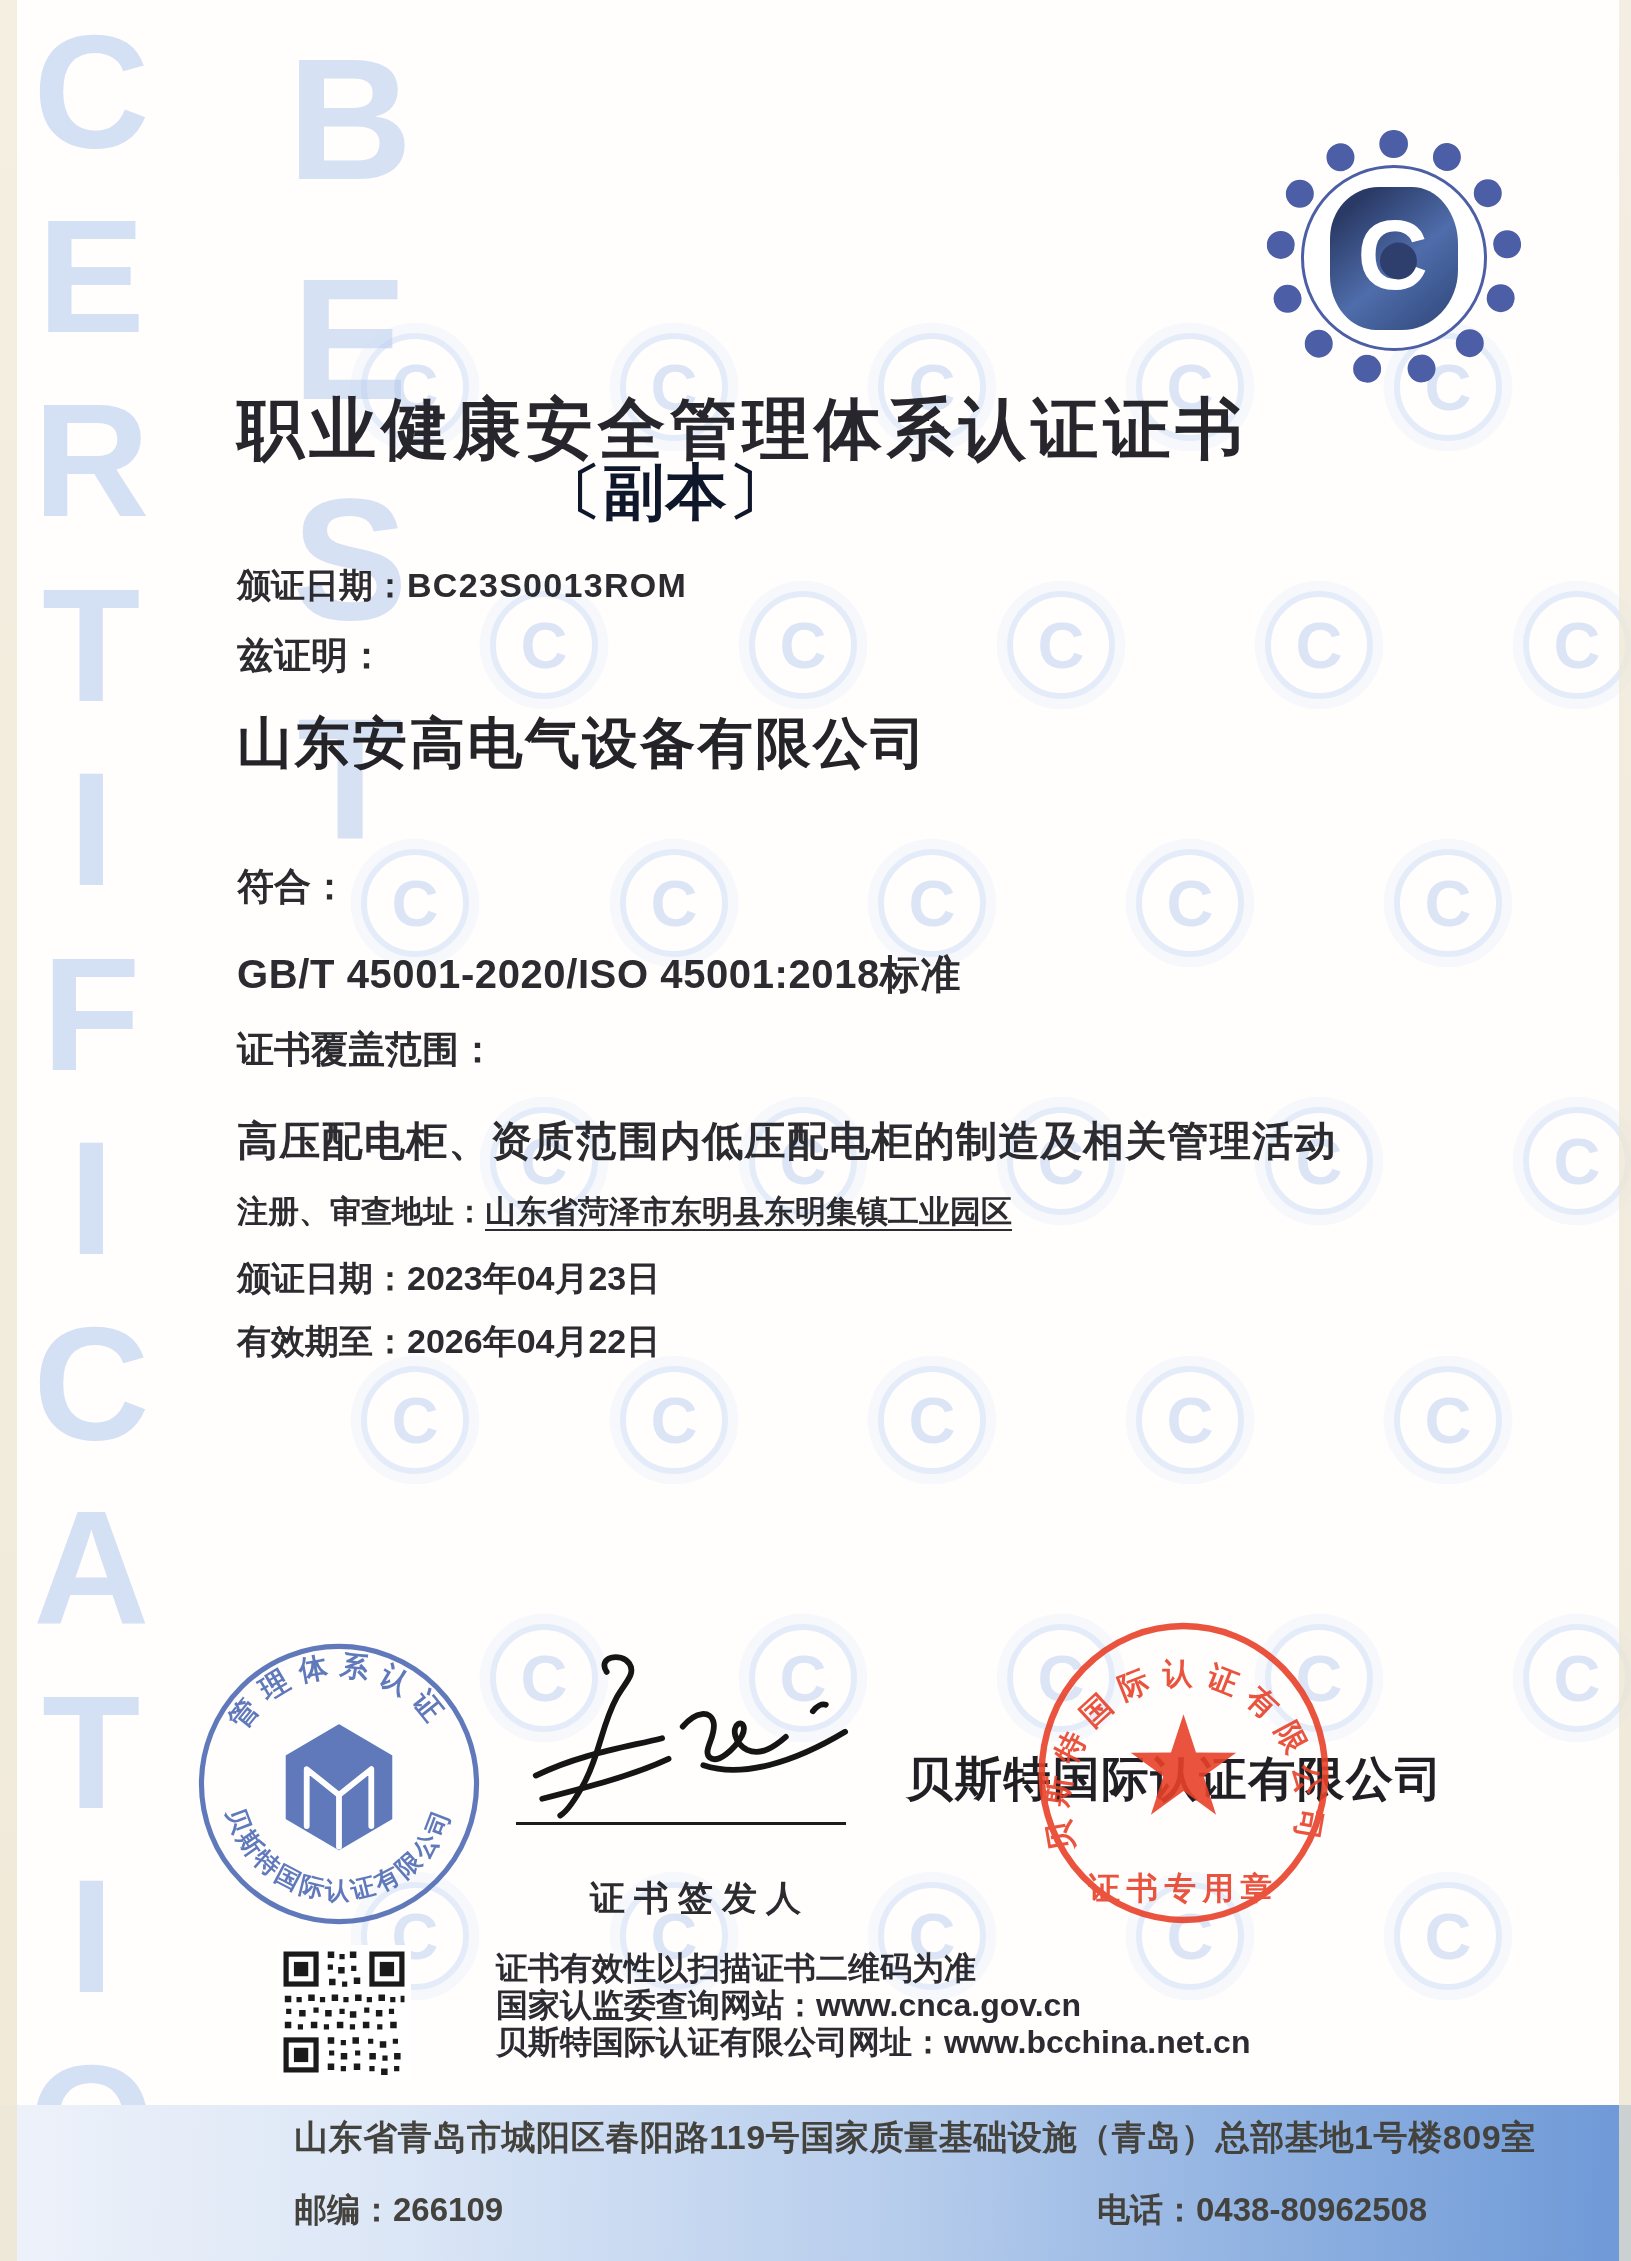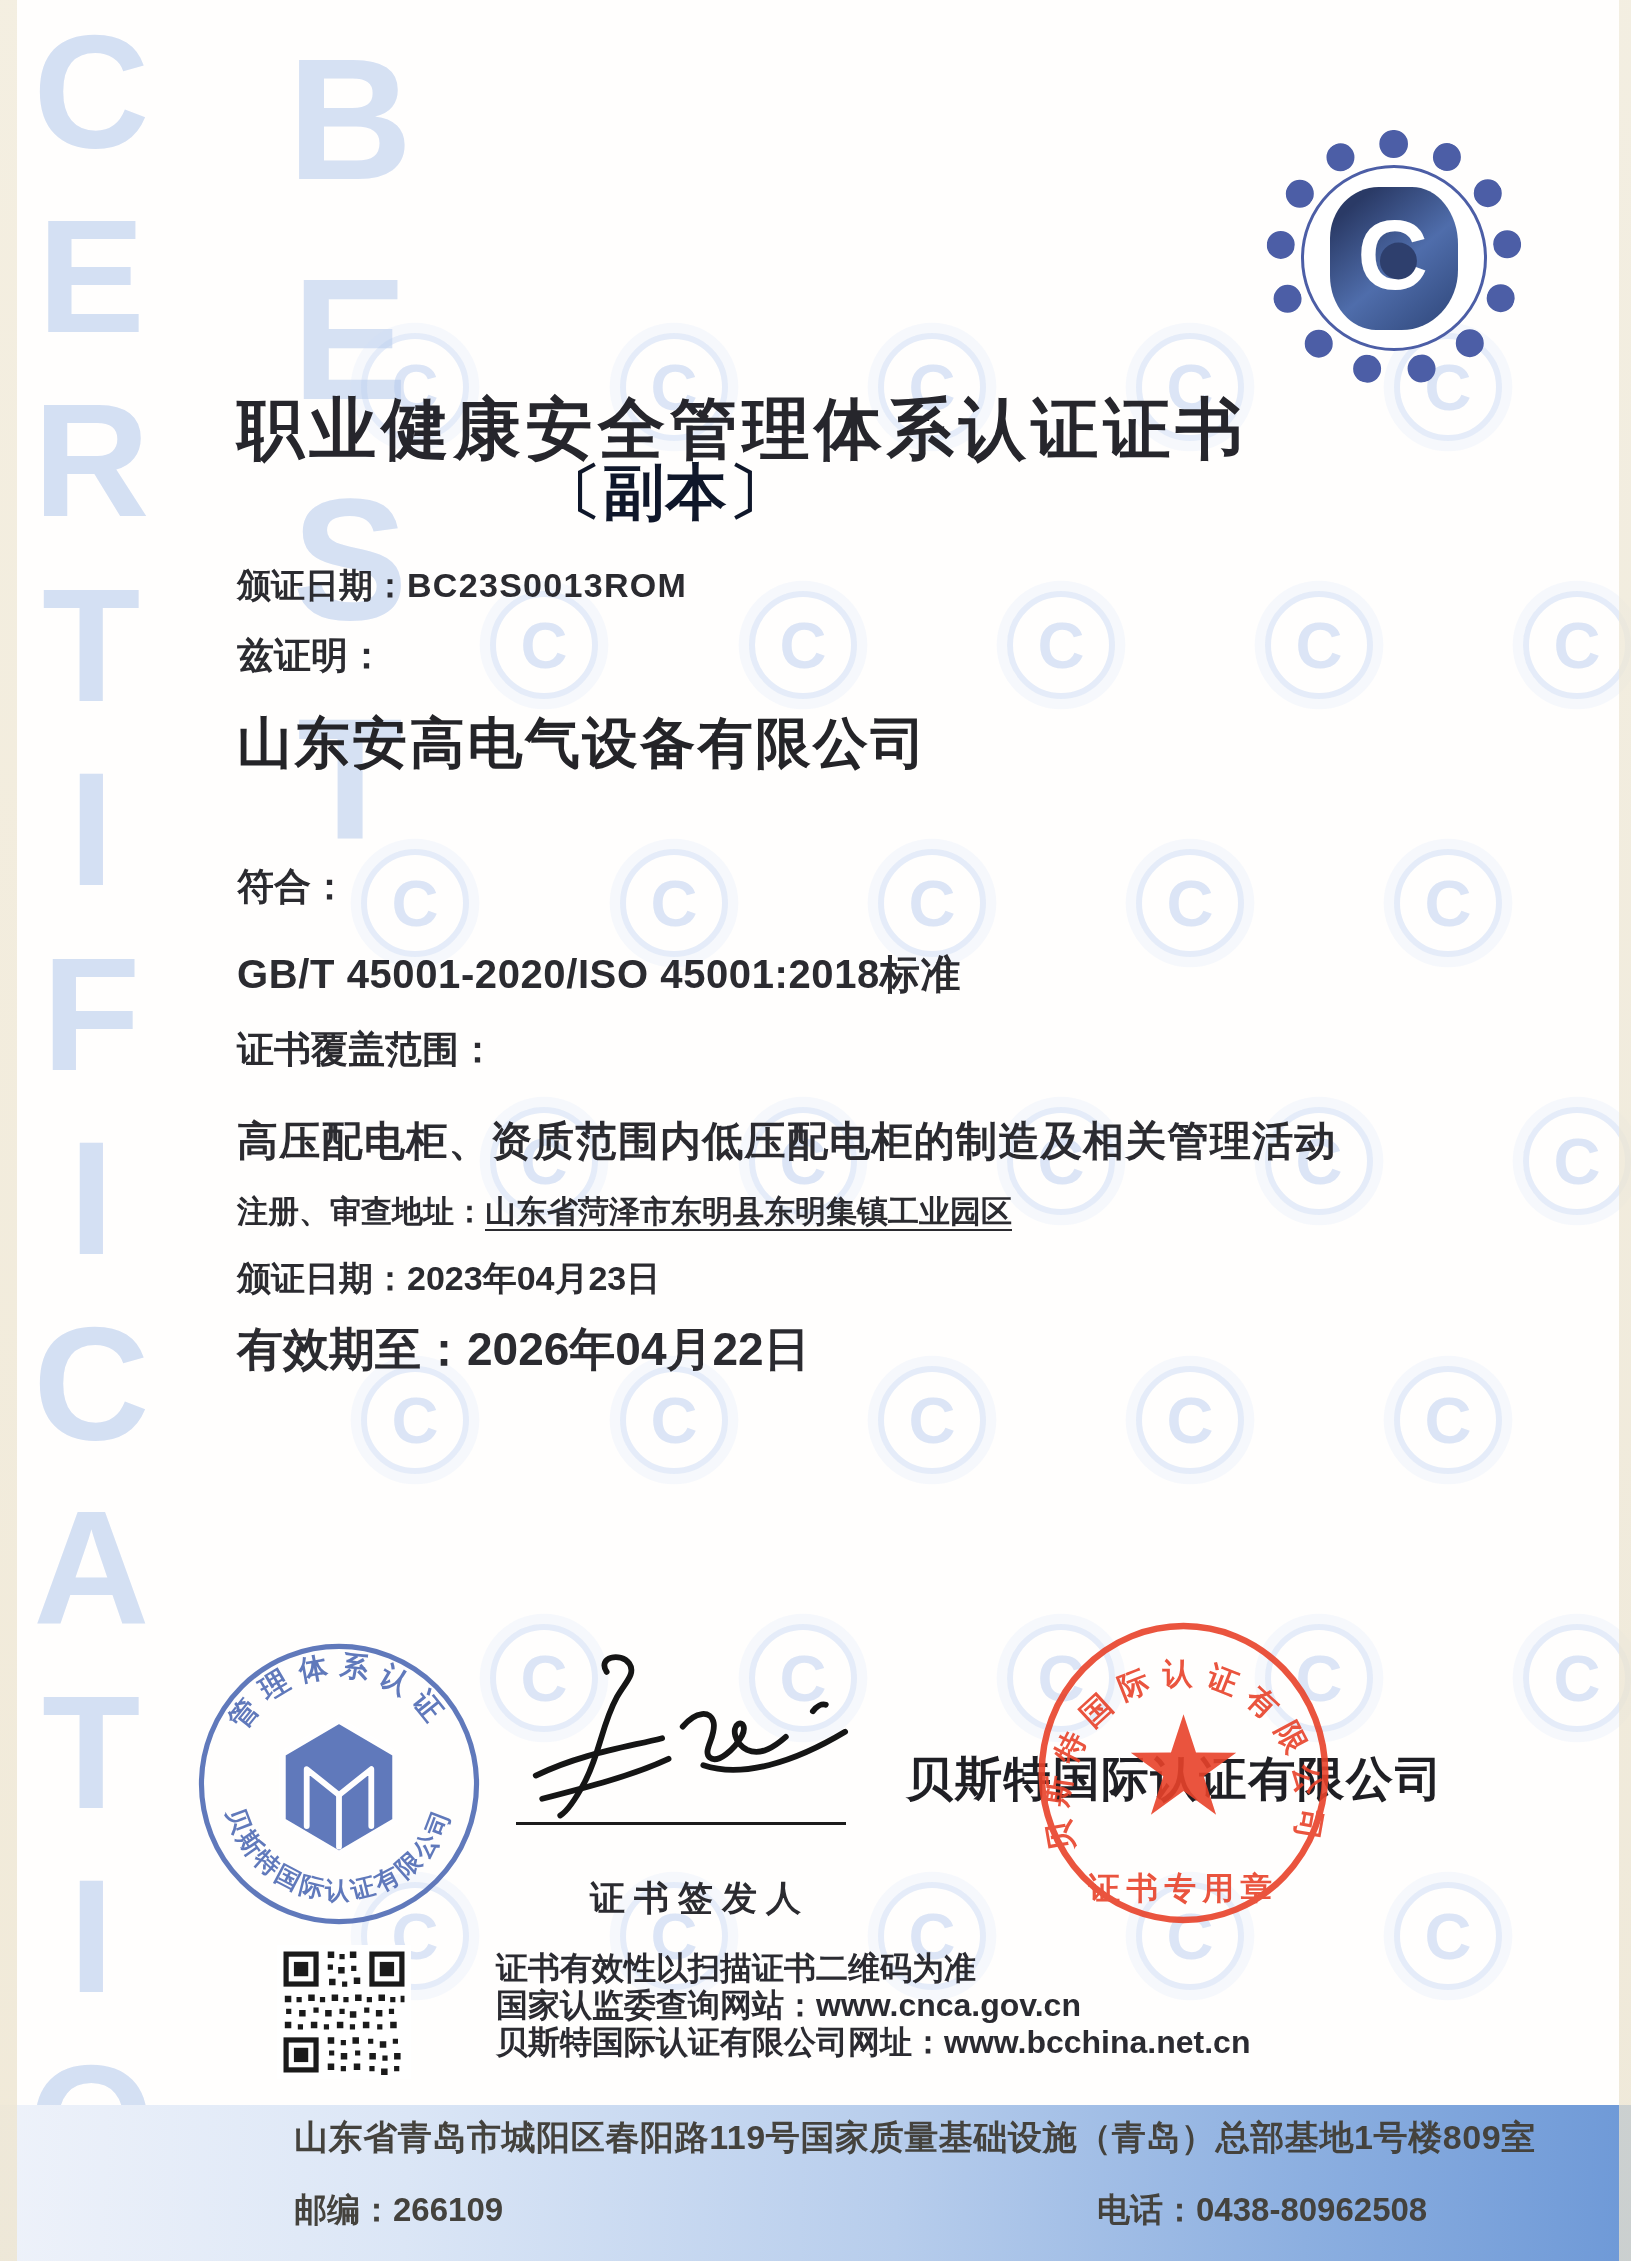--- a/index.html
+++ b/index.html
@@ -64,21 +64,21 @@
   .certify  { top:631px;  font-size:37px; font-weight:700; }
   .company  { top:707px; font-size:55px; font-weight:900; letter-spacing:2.6px; color:#242428; }
   .credit   { top:790px; font-size:34px; font-weight:700; }
   .comply   { top:862px; font-size:37px; font-weight:700; }
   .standard { top:947px; font-size:40px; font-weight:700; letter-spacing:0.6px; }
   .scopelbl { top:1025px; font-size:37px; font-weight:700; }
   .scope    { top:1114px; font-size:41px; font-weight:700; letter-spacing:1.3px; }
   .address  { top:1191px; font-size:31px; font-weight:700; }
   .address .val { text-decoration:underline; text-underline-offset:6.5px; text-decoration-thickness:1.9px; }
   .issue    { top:1256px; font-size:34px; font-weight:700; }
-  .valid    { top:1319px; font-size:46px; font-weight:700; }
+  .valid    { top:1319px; font-size:34px; font-weight:700; }
 
   
   .seal-blue { left:195px; top:1640px; width:288px; height:288px; z-index:2; opacity:.95; }
   .sig-svg   { left:510px; top:1649px; width:348px; height:181px; z-index:2; }
   .sig-line  { left:516px; top:1822px; width:330px; height:3.2px; background:#1c1c1c; z-index:2; }
   .sig-label { left:590px; top:1875px; font-size:35px; font-weight:700; letter-spacing:9px; z-index:2; }
   .issuer    { left:906px; top:1748px; font-size:47px; font-weight:900; letter-spacing:1.9px; color:#1f1f24; z-index:3; }
   .seal-red  { left:1034px; top:1618px; width:299px; height:310px; z-index:4; opacity:.9; }
 
   

